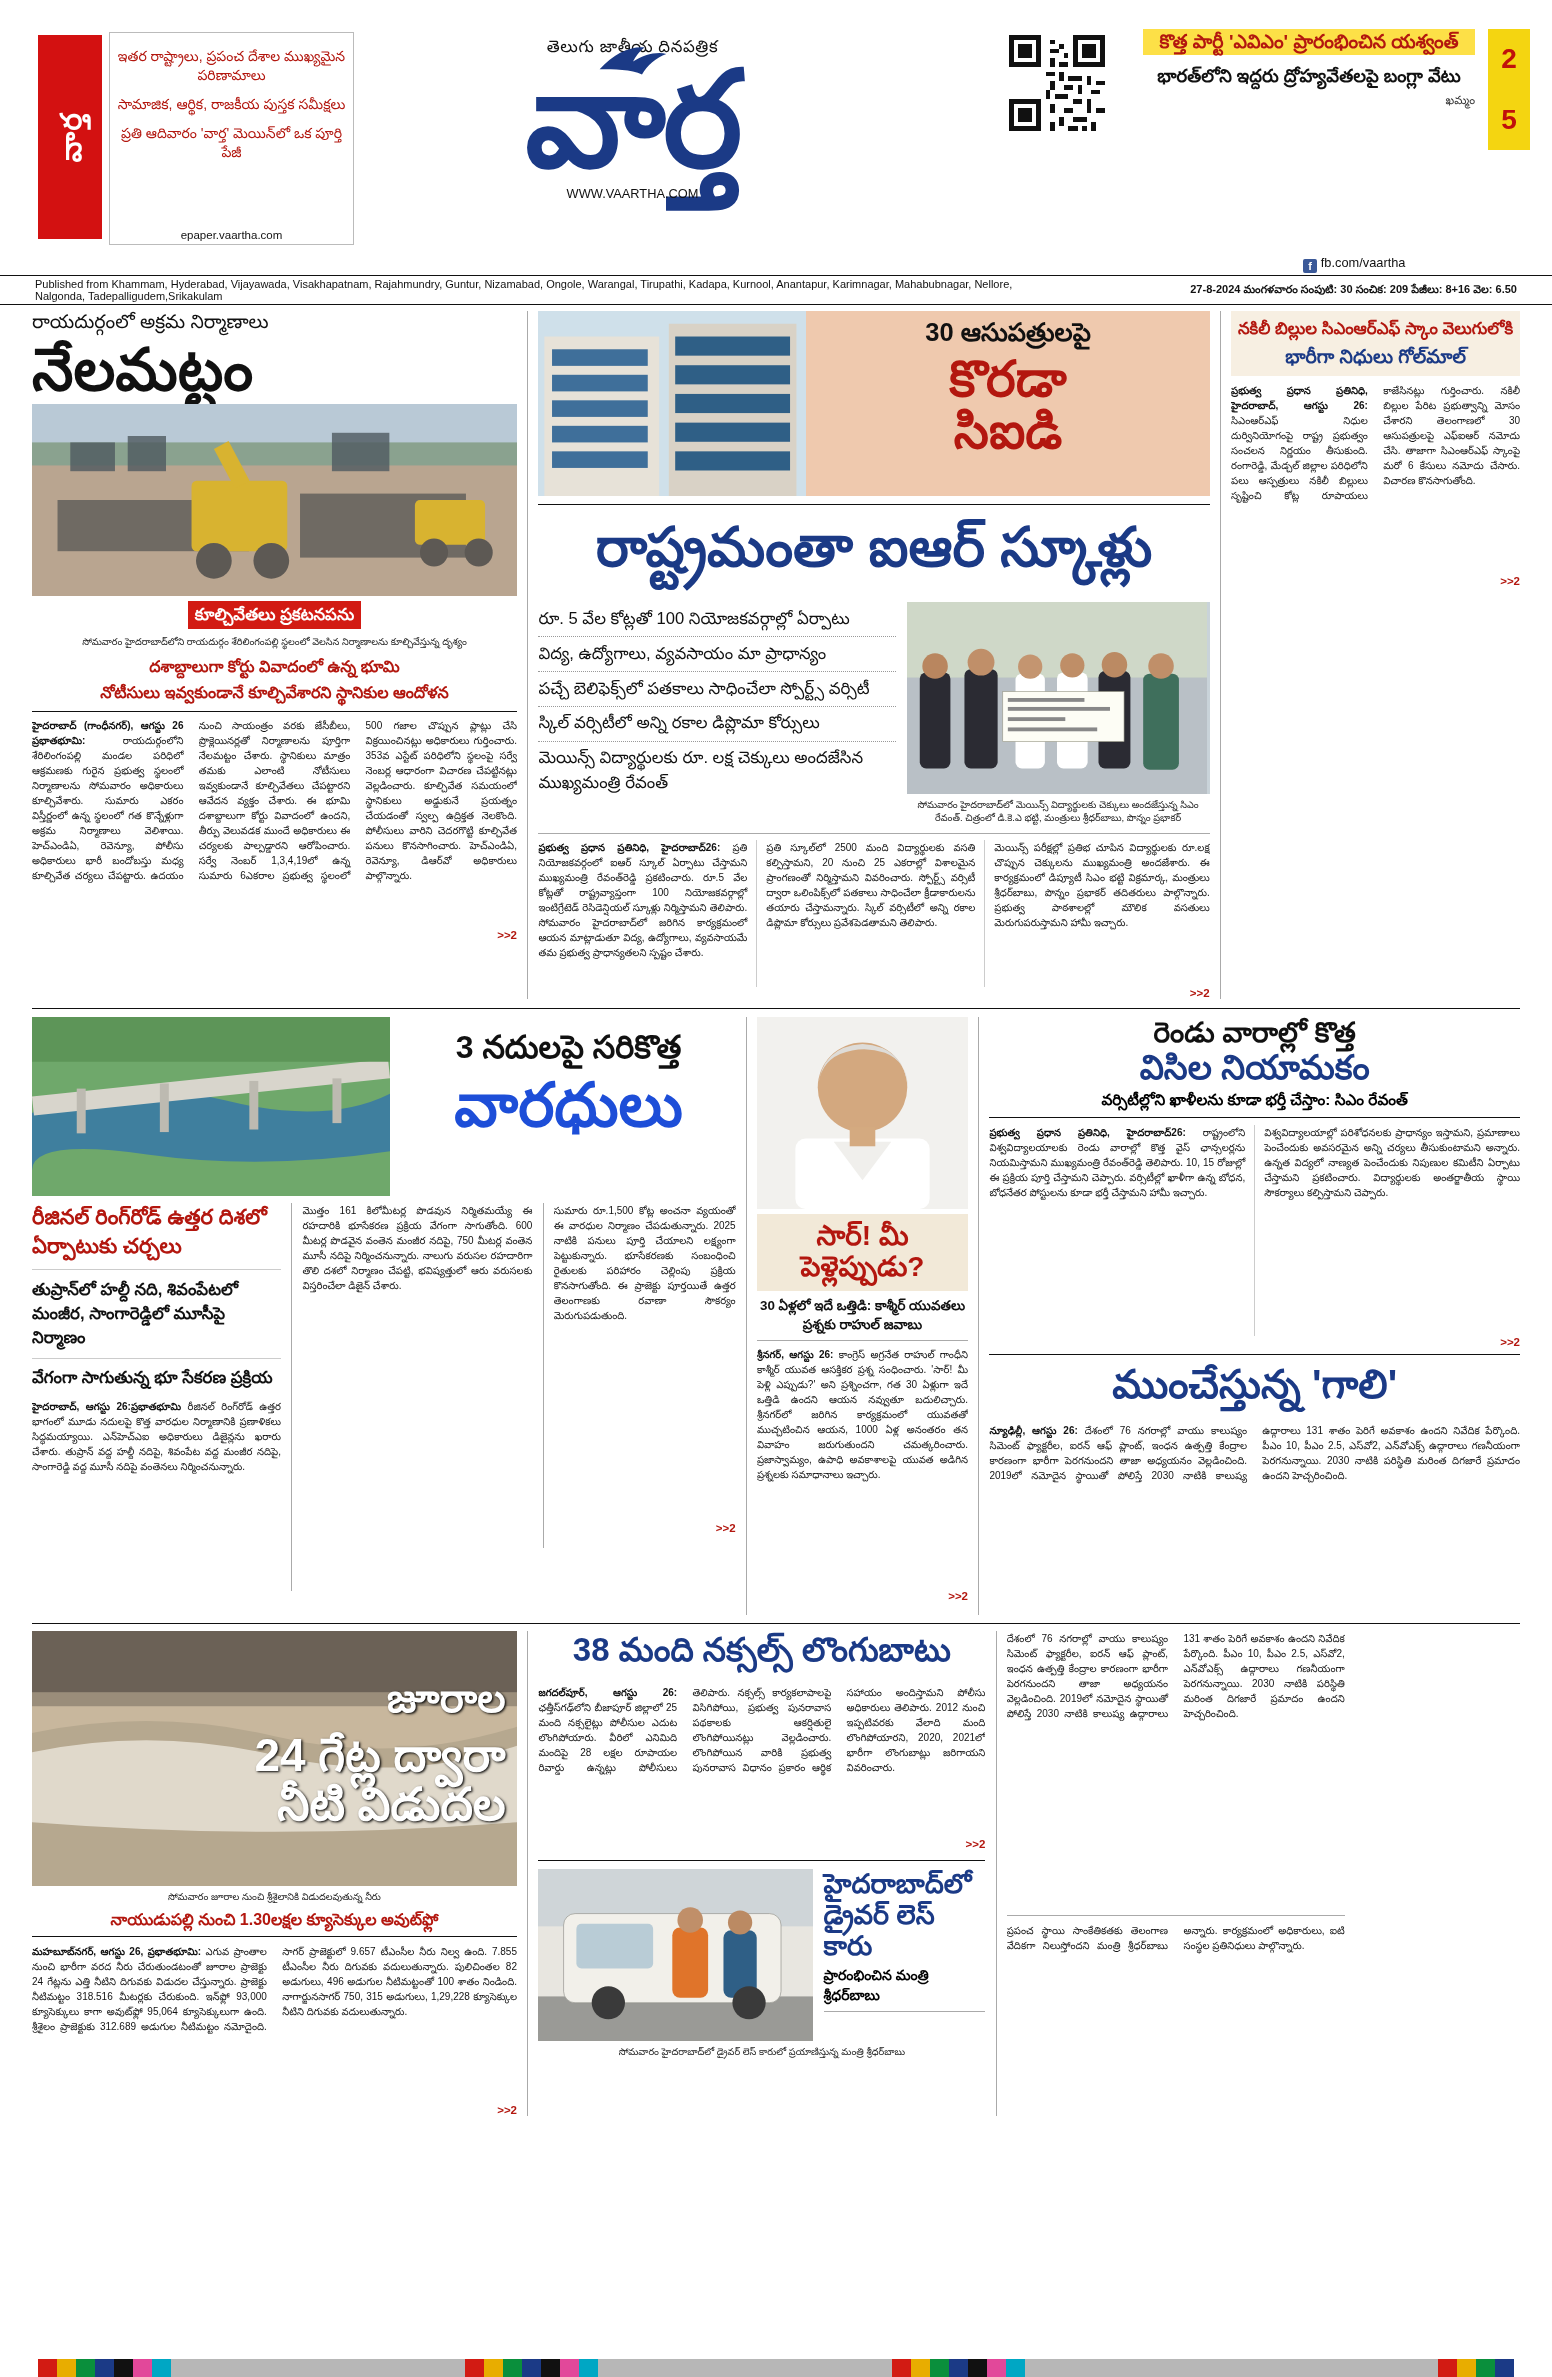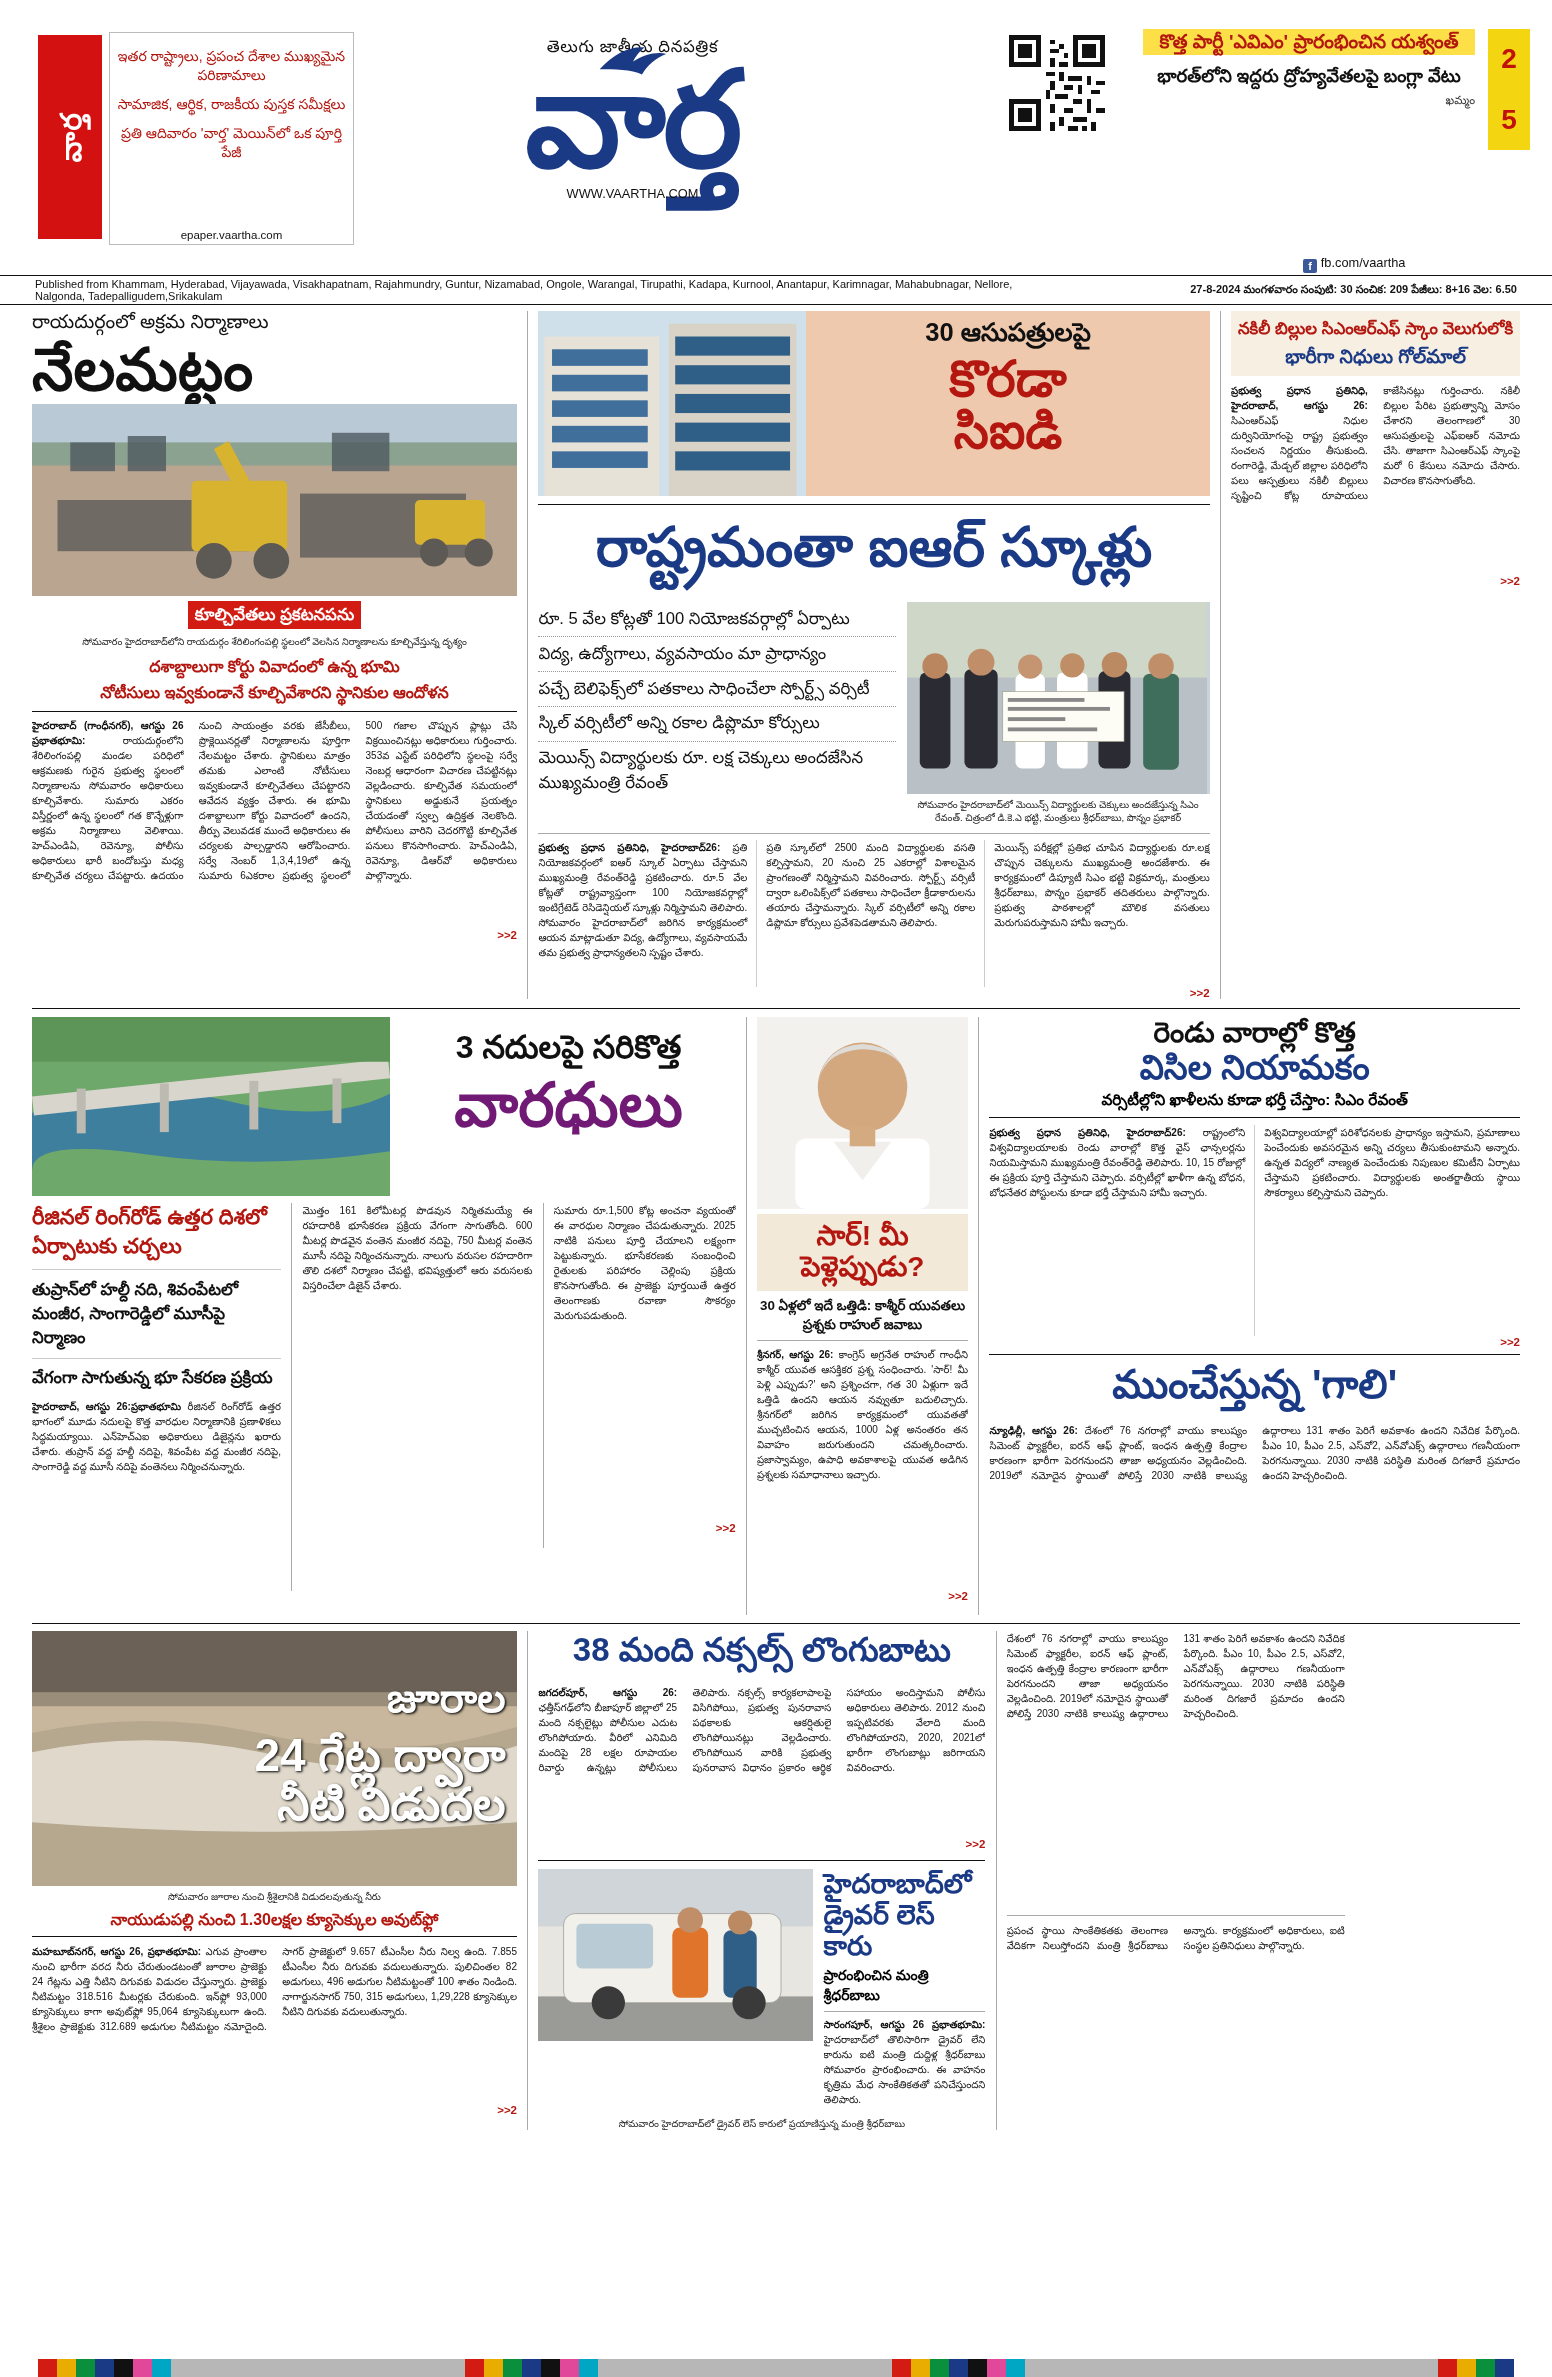--- a/index.html
+++ b/index.html
@@ -316,21 +316,21 @@
                 <rect x="70" y="112" width="14" height="70"></rect>
                   <rect x="200" y="104" width="14" height="76"></rect>
                 <rect x="340" y="100" width="14" height="76"></rect>
                   <rect x="470" y="96" width="14" height="70"></rect>
               </g>
               <rect x="0" y="0" width="560" height="70" fill="#5d9558"></rect>
             </svg>
           </div>
           <div style="flex:1;padding-left:11.5px;text-align:center;">
             <div style="font-size:32px;font-weight:bold;color:#111;margin-top:12.8px;">3 నదులపై సరికొత్త</div>
-            <div style="font-size:61px;font-weight:bold;color:#701a75;line-height:1.05;">వారధులు</div>
+            <div style="font-size:61px;font-weight:bold;color:#1d4ed8;line-height:1.05;">వారధులు</div>
           </div>
         </div>
         <div style="display:flex;margin-top:7.7px;">
           <div style="width:249px;padding-right:10.2px;border-right:0.6px solid #aaa;">
             <div class="sub-red" style="font-size:21px;line-height:1.35;">రీజినల్ రింగ్‌రోడ్ ఉత్తర దిశలో ఏర్పాటుకు చర్చలు</div>
             <div style="font-size:16.6px;color:#111;font-weight:bold;line-height:1.45;margin-top:9px;border-top:0.6px solid #ccc;padding-top:7.7px;">తుప్రాన్‌లో హల్దీ నది, శివంపేటలో మంజీర, సాంగారెడ్డిలో మూసీపై నిర్మాణం</div>
             <div style="font-size:16.6px;color:#111;font-weight:bold;line-height:1.45;margin-top:7.7px;border-top:0.6px solid #ccc;padding-top:7.7px;">వేగంగా సాగుతున్న భూ సేకరణ ప్రక్రియ</div>
             <div class="body-col" style="margin-top:9px;height:192px;overflow:hidden;">
               <b class="byline">హైదరాబాద్, ఆగస్టు 26:ప్రభాతభూమి</b>
               <span>రీజినల్ రింగ్‌రోడ్ ఉత్తర భాగంలో మూడు నదులపై కొత్త వారధుల నిర్మాణానికి ప్రణాళికలు సిద్ధమయ్యాయి. ఎన్‌హెచ్‌ఎఐ అధికారులు డిజైన్లను ఖరారు చేశారు. తుప్రాన్ వద్ద హల్దీ నదిపై, శివంపేట వద్ద మంజీర నదిపై, సాంగారెడ్డి వద్ద మూసీ నదిపై వంతెనలు నిర్మించనున్నారు.</span>
@@ -449,24 +449,20 @@
                 <rect x="290" y="96" width="52" height="106" rx="12" fill="#2f5f86"></rect>
                 <circle cx="316" cy="84" r="19" fill="#bb8a63"></circle>
               </g>
               <circle cx="110" cy="210" r="26" fill="#3a3a3a"></circle>
               <circle cx="330" cy="210" r="26" fill="#3a3a3a"></circle>
             </svg>
           </div>
           <div style="flex:1;padding-left:10.2px;">
             <div style="font-size:27px;font-weight:bold;color:#1b3a86;line-height:1.15;">హైదరాబాద్‌లో డ్రైవర్ లెస్ కారు</div>
             <div style="font-size:14px;font-weight:bold;margin-top:5.1px;border-bottom:0.6px solid #aaa;padding-bottom:3.8px;">ప్రారంభించిన మంత్రి శ్రీధర్‌బాబు</div>
-            <div class="body-col" style="margin-top:5.1px;height:96px;overflow:hidden;">
-              <b class="byline">సారంగపూర్, ఆగస్టు 26 ప్రభాతభూమి:</b>
-              <span>హైదరాబాద్‌లో తొలిసారిగా డ్రైవర్ లేని కారును ఐటి మంత్రి దుద్దిళ్ల శ్రీధర్‌బాబు సోమవారం ప్రారంభించారు. ఈ వాహనం కృత్రిమ మేధ సాంకేతికతతో పనిచేస్తుందని తెలిపారు.</span>
-            </div>
           </div>
         </div>
         <div class="cap" style="margin-top:3.8px;">సోమవారం హైదరాబాద్‌లో డ్రైవర్ లెస్ కారులో ప్రయాణిస్తున్న మంత్రి శ్రీధర్‌బాబు</div>
       </div>
 
       <div style="width:338px;padding-left:10.2px;">
         <div class="body-col" style="column-count:2;height:275px;overflow:hidden;">దేశంలో 76 నగరాల్లో వాయు కాలుష్యం సిమెంట్ ఫ్యాక్టరీల, ఐరన్ ఆఫ్ ప్లాంట్, ఇంధన ఉత్పత్తి కేంద్రాల కారణంగా భారీగా పెరగనుందని తాజా అధ్యయనం వెల్లడించింది. 2019లో నమోదైన స్థాయితో పోలిస్తే 2030 నాటికి కాలుష్య ఉద్గారాలు 131 శాతం పెరిగే అవకాశం ఉందని నివేదిక పేర్కొంది. పీఎం 10, పీఎం 2.5, ఎస్‌వో2, ఎన్‌వోఎక్స్ ఉద్గారాలు గణనీయంగా పెరగనున్నాయి. 2030 నాటికి పరిస్థితి మరింత దిగజారే ప్రమాదం ఉందని హెచ్చరించింది.</div>
         <div class="body-col" style="column-count:2;margin-top:9px;border-top:0.6px solid #aaa;padding-top:6.4px;height:192px;overflow:hidden;">ప్రపంచ స్థాయి సాంకేతికతకు తెలంగాణ వేదికగా నిలుస్తోందని మంత్రి శ్రీధర్‌బాబు అన్నారు. కార్యక్రమంలో అధికారులు, ఐటి సంస్థల ప్రతినిధులు పాల్గొన్నారు.</div>
       </div>
     </div>

